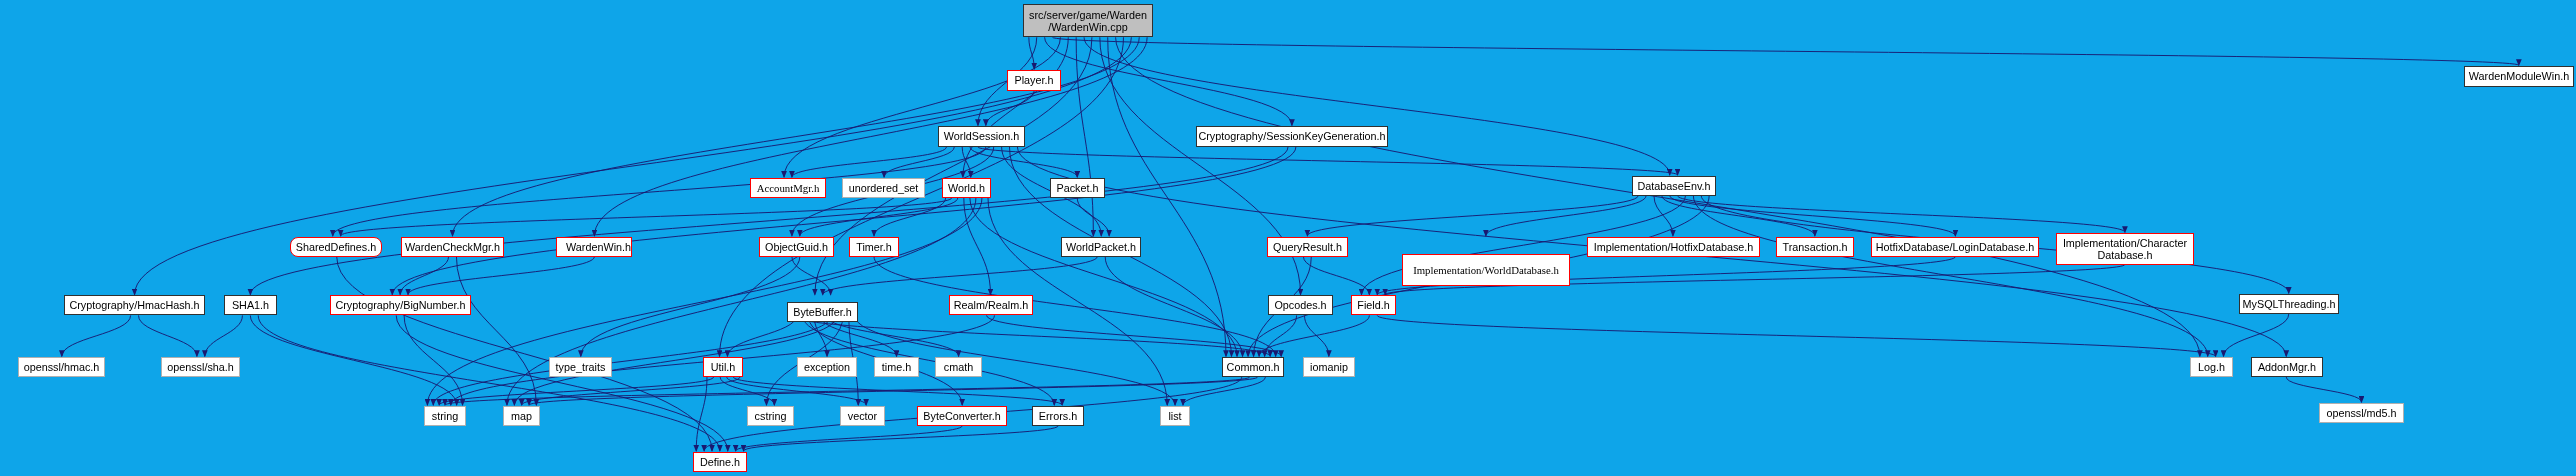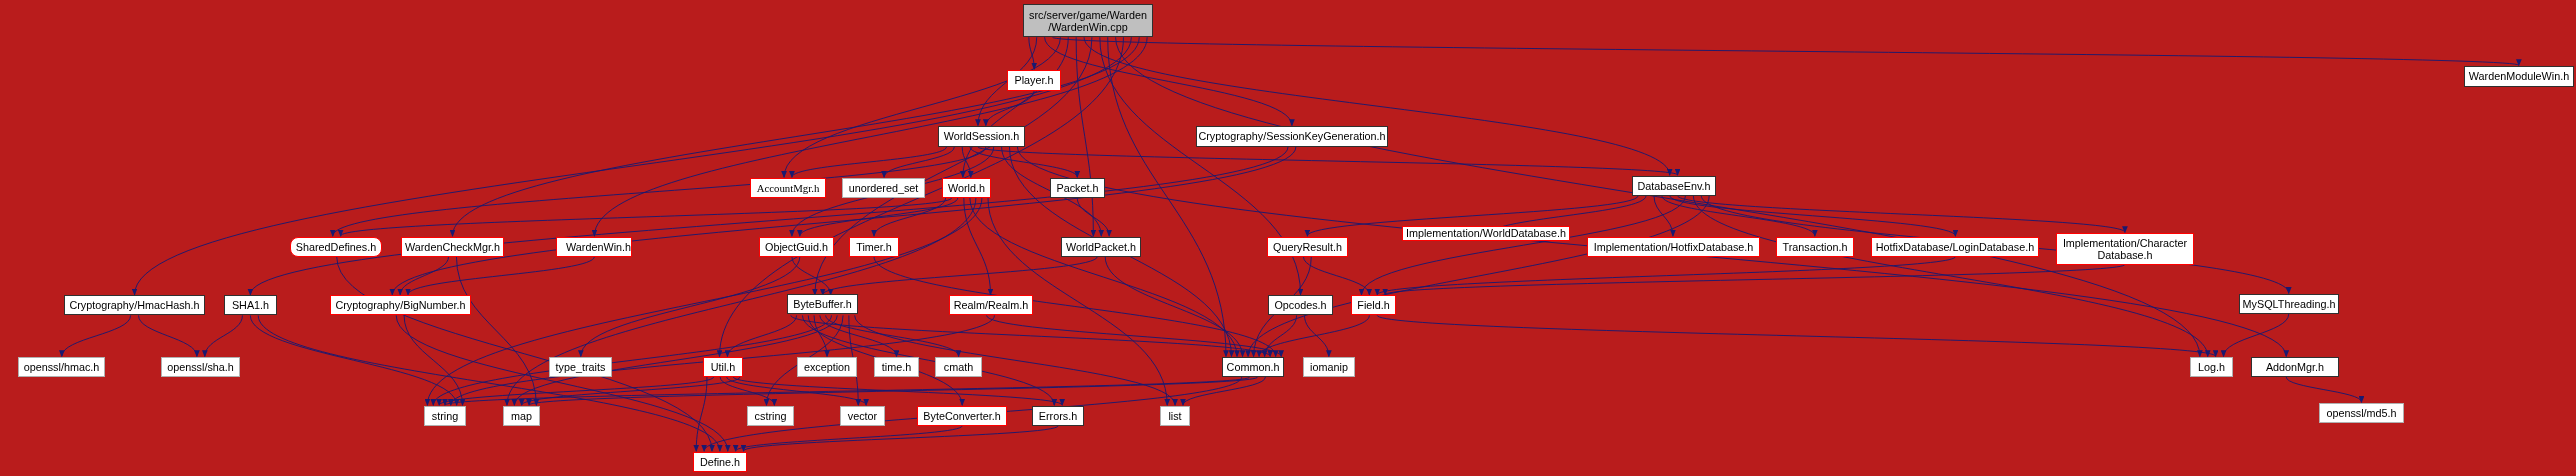--- a/index.html
+++ b/index.html
@@ -1,17 +1,17 @@
 <!DOCTYPE html>
 <html style="font-size:11.5px"><head>
 <meta charset="utf-8">
 <style>
   html,body{margin:0;padding:0;background:#ffffff;}
   body{font-family:"Liberation Sans", sans-serif;}
-  #graph{position:relative;width:2576px;height:476px;background:#b91c1c;overflow:hidden;}
+  #graph{position:relative;width:2576px;height:476px;background:#0ea5e9;overflow:hidden;}
   #edges{position:absolute;left:0;top:0;width:2576px;height:476px;z-index:1;}
   .node{position:absolute;z-index:2;background:#ffffff;display:flex;align-items:center;justify-content:center;
         text-align:center;font-size:10.8px;line-height:12.2px;color:#000000;box-sizing:border-box;
         border:0.7px solid #303030;white-space:pre;padding:0 2.9px;}
   .node.root{background:#bfbfbf;border:1.4px solid #303030;font-size:10.8px;}
   .node.truncated{border:0.7px solid #ff0000;}
   .node.system{border:0.7px solid #b0b0b0;}
 </style>
 </head>
 <body>
@@ -137,45 +137,45 @@
     <div class="node truncated" style="left: 942px; top: 178px; width: 49px; height: 20px;">World.h</div>
     <div class="node project" style="left: 1050px; top: 178px; width: 55px; height: 20px;">Packet.h</div>
     <div class="node project" style="left: 1632px; top: 176px; width: 84px; height: 20px;">DatabaseEnv.h</div>
     <div class="node truncated" style="left: 290px; top: 237px; width: 92px; height: 20px; border-radius: 8px;">SharedDefines.h</div>
     <div class="node truncated" style="left: 401px; top: 237px; width: 103px; height: 20px;">WardenCheckMgr.h</div>
     <div class="node truncated" style="left: 556px; top: 237px; width: 76px; height: 20px; padding-left: 12px;">WardenWin.h</div>
     <div class="node truncated" style="left: 759px; top: 237px; width: 75px; height: 20px;">ObjectGuid.h</div>
     <div class="node truncated" style="left: 849px; top: 237px; width: 50px; height: 20px;">Timer.h</div>
     <div class="node project" style="left: 1061px; top: 237px; width: 80px; height: 20px;">WorldPacket.h</div>
     <div class="node truncated" style="left: 1267px; top: 237px; width: 81px; height: 20px;">QueryResult.h</div>
-    <div class="node truncated" style="left: 1402px; top: 226px; width: 168px; height: 15px;">Implementation/WorldDatabase.h</div>
+    <div class="node truncated" style="left: 1402px; top: 254px; width: 168px; height: 32px; font-family: Liberation Serif, serif;">Implementation/WorldDatabase.h</div>
     <div class="node truncated" style="left: 1587px; top: 237px; width: 173px; height: 20px;">Implementation/HotfixDatabase.h</div>
     <div class="node truncated" style="left: 1776px; top: 237px; width: 78px; height: 20px;">Transaction.h</div>
     <div class="node truncated" style="left: 1871px; top: 237px; width: 168px; height: 20px;">HotfixDatabase/LoginDatabase.h</div>
     <div class="node truncated" style="left: 2056px; top: 233px; width: 138px; height: 32px;">Implementation/Character
 Database.h</div>
     <div class="node project" style="left: 64px; top: 295px; width: 141px; height: 20px;">Cryptography/HmacHash.h</div>
     <div class="node project" style="left: 224px; top: 295px; width: 53px; height: 20px;">SHA1.h</div>
     <div class="node truncated" style="left: 330px; top: 295px; width: 141px; height: 20px;">Cryptography/BigNumber.h</div>
-    <div class="node project" style="left: 787px; top: 294px; width: 71px; height: 20px;">ByteBuffer.h</div>
+    <div class="node project" style="left: 787px; top: 302px; width: 71px; height: 20px;">ByteBuffer.h</div>
     <div class="node truncated" style="left: 949px; top: 295px; width: 84px; height: 20px;">Realm/Realm.h</div>
     <div class="node project" style="left: 1268px; top: 295px; width: 65px; height: 20px;">Opcodes.h</div>
     <div class="node truncated" style="left: 1351px; top: 295px; width: 45px; height: 20px;">Field.h</div>
     <div class="node project" style="left: 2239px; top: 294px; width: 100px; height: 20px;">MySQLThreading.h</div>
     <div class="node system" style="left: 18px; top: 357px; width: 87px; height: 20px;">openssl/hmac.h</div>
     <div class="node system" style="left: 161px; top: 357px; width: 79px; height: 20px;">openssl/sha.h</div>
     <div class="node system" style="left: 549px; top: 357px; width: 63px; height: 20px;">type_traits</div>
     <div class="node truncated" style="left: 703px; top: 357px; width: 40px; height: 20px;">Util.h</div>
     <div class="node system" style="left: 797px; top: 357px; width: 60px; height: 20px;">exception</div>
     <div class="node system" style="left: 874px; top: 357px; width: 45px; height: 20px;">time.h</div>
     <div class="node system" style="left: 935px; top: 357px; width: 47px; height: 20px;">cmath</div>
     <div class="node project" style="left: 1222px; top: 357px; width: 62px; height: 20px;">Common.h</div>
     <div class="node system" style="left: 1303px; top: 357px; width: 52px; height: 20px;">iomanip</div>
     <div class="node system" style="left: 2190px; top: 357px; width: 43px; height: 20px;">Log.h</div>
-    <div class="node project" style="left: 2251px; top: 357px; width: 88px; height: 20px;">AddonMgr.h</div>
+    <div class="node project" style="left: 2251px; top: 357px; width: 72px; height: 20px;">AddonMgr.h</div>
     <div class="node system" style="left: 424px; top: 406px; width: 42px; height: 20px;">string</div>
     <div class="node system" style="left: 503px; top: 406px; width: 37px; height: 20px;">map</div>
     <div class="node system" style="left: 747px; top: 406px; width: 47px; height: 20px;">cstring</div>
     <div class="node system" style="left: 840px; top: 406px; width: 45px; height: 20px;">vector</div>
     <div class="node truncated" style="left: 917px; top: 406px; width: 90px; height: 20px;">ByteConverter.h</div>
     <div class="node project" style="left: 1032px; top: 406px; width: 52px; height: 20px;">Errors.h</div>
     <div class="node system" style="left: 1160px; top: 406px; width: 30px; height: 20px;">list</div>
     <div class="node system" style="left: 2319px; top: 403px; width: 85px; height: 20px;">openssl/md5.h</div>
     <div class="node truncated" style="left: 693px; top: 452px; width: 54px; height: 20px;">Define.h</div>
   </div>

